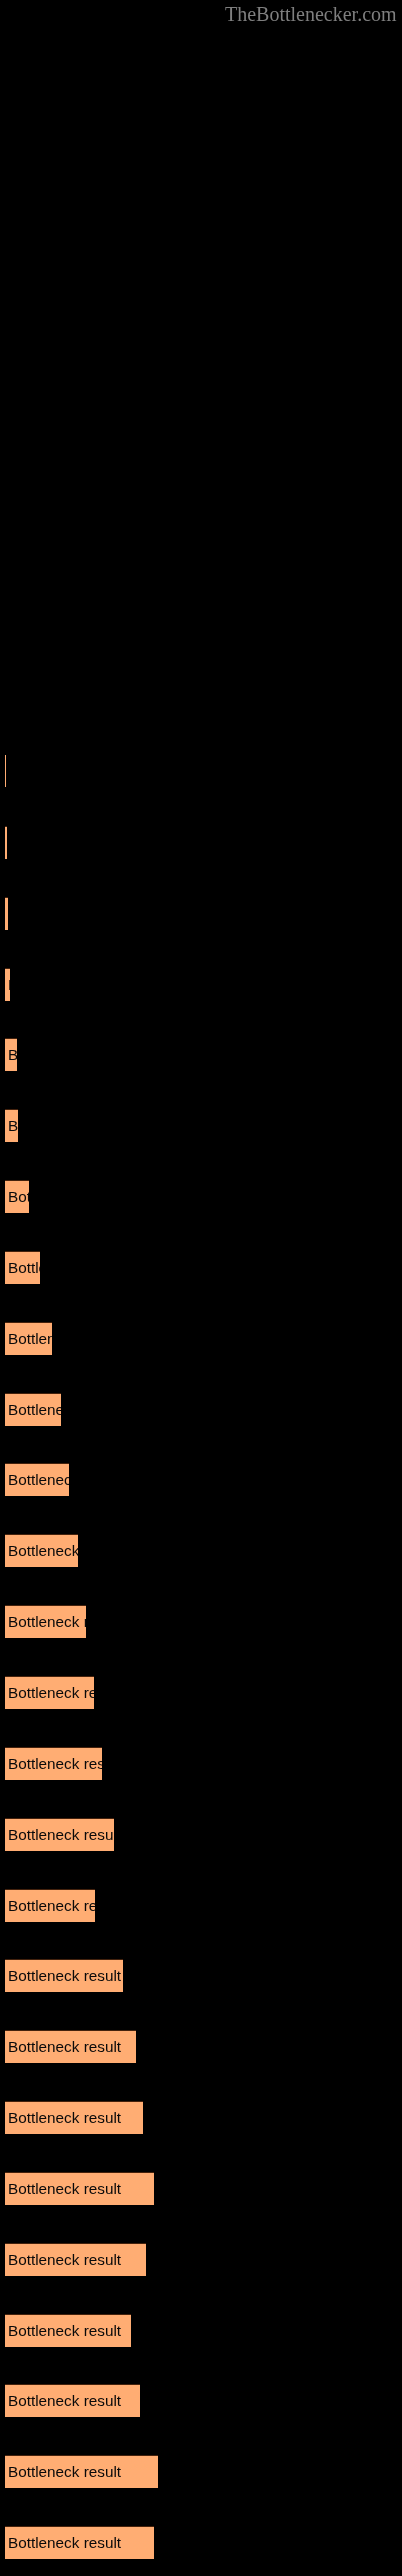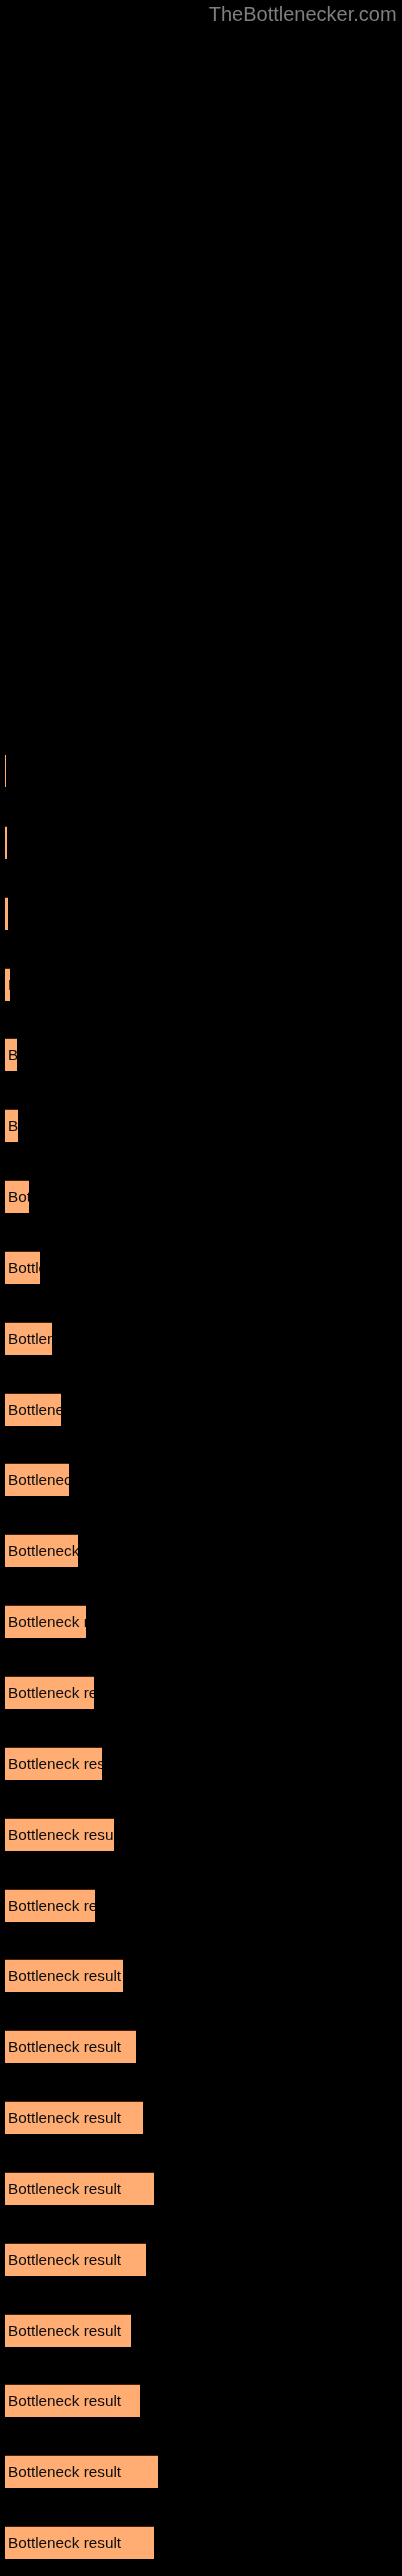--- a/index.html
+++ b/index.html
@@ -30,21 +30,21 @@
     height: 37px;
   }
   .site-title {
     position: absolute;
     right: 6.4px;
     top: 1.6px;
     color: #7f7f7f;
     font-size: 20px;
     line-height: 24px;
     letter-spacing: 0px;
-    font-family: Liberation Sans, sans-serif;
+    font-family: Liberation Serif, serif;
     white-space: nowrap;
   }
   
   .chart-area {
     position: absolute;
     left: 0;
     top: 0;
     width: 403px;
     height: 2576px;
   }

